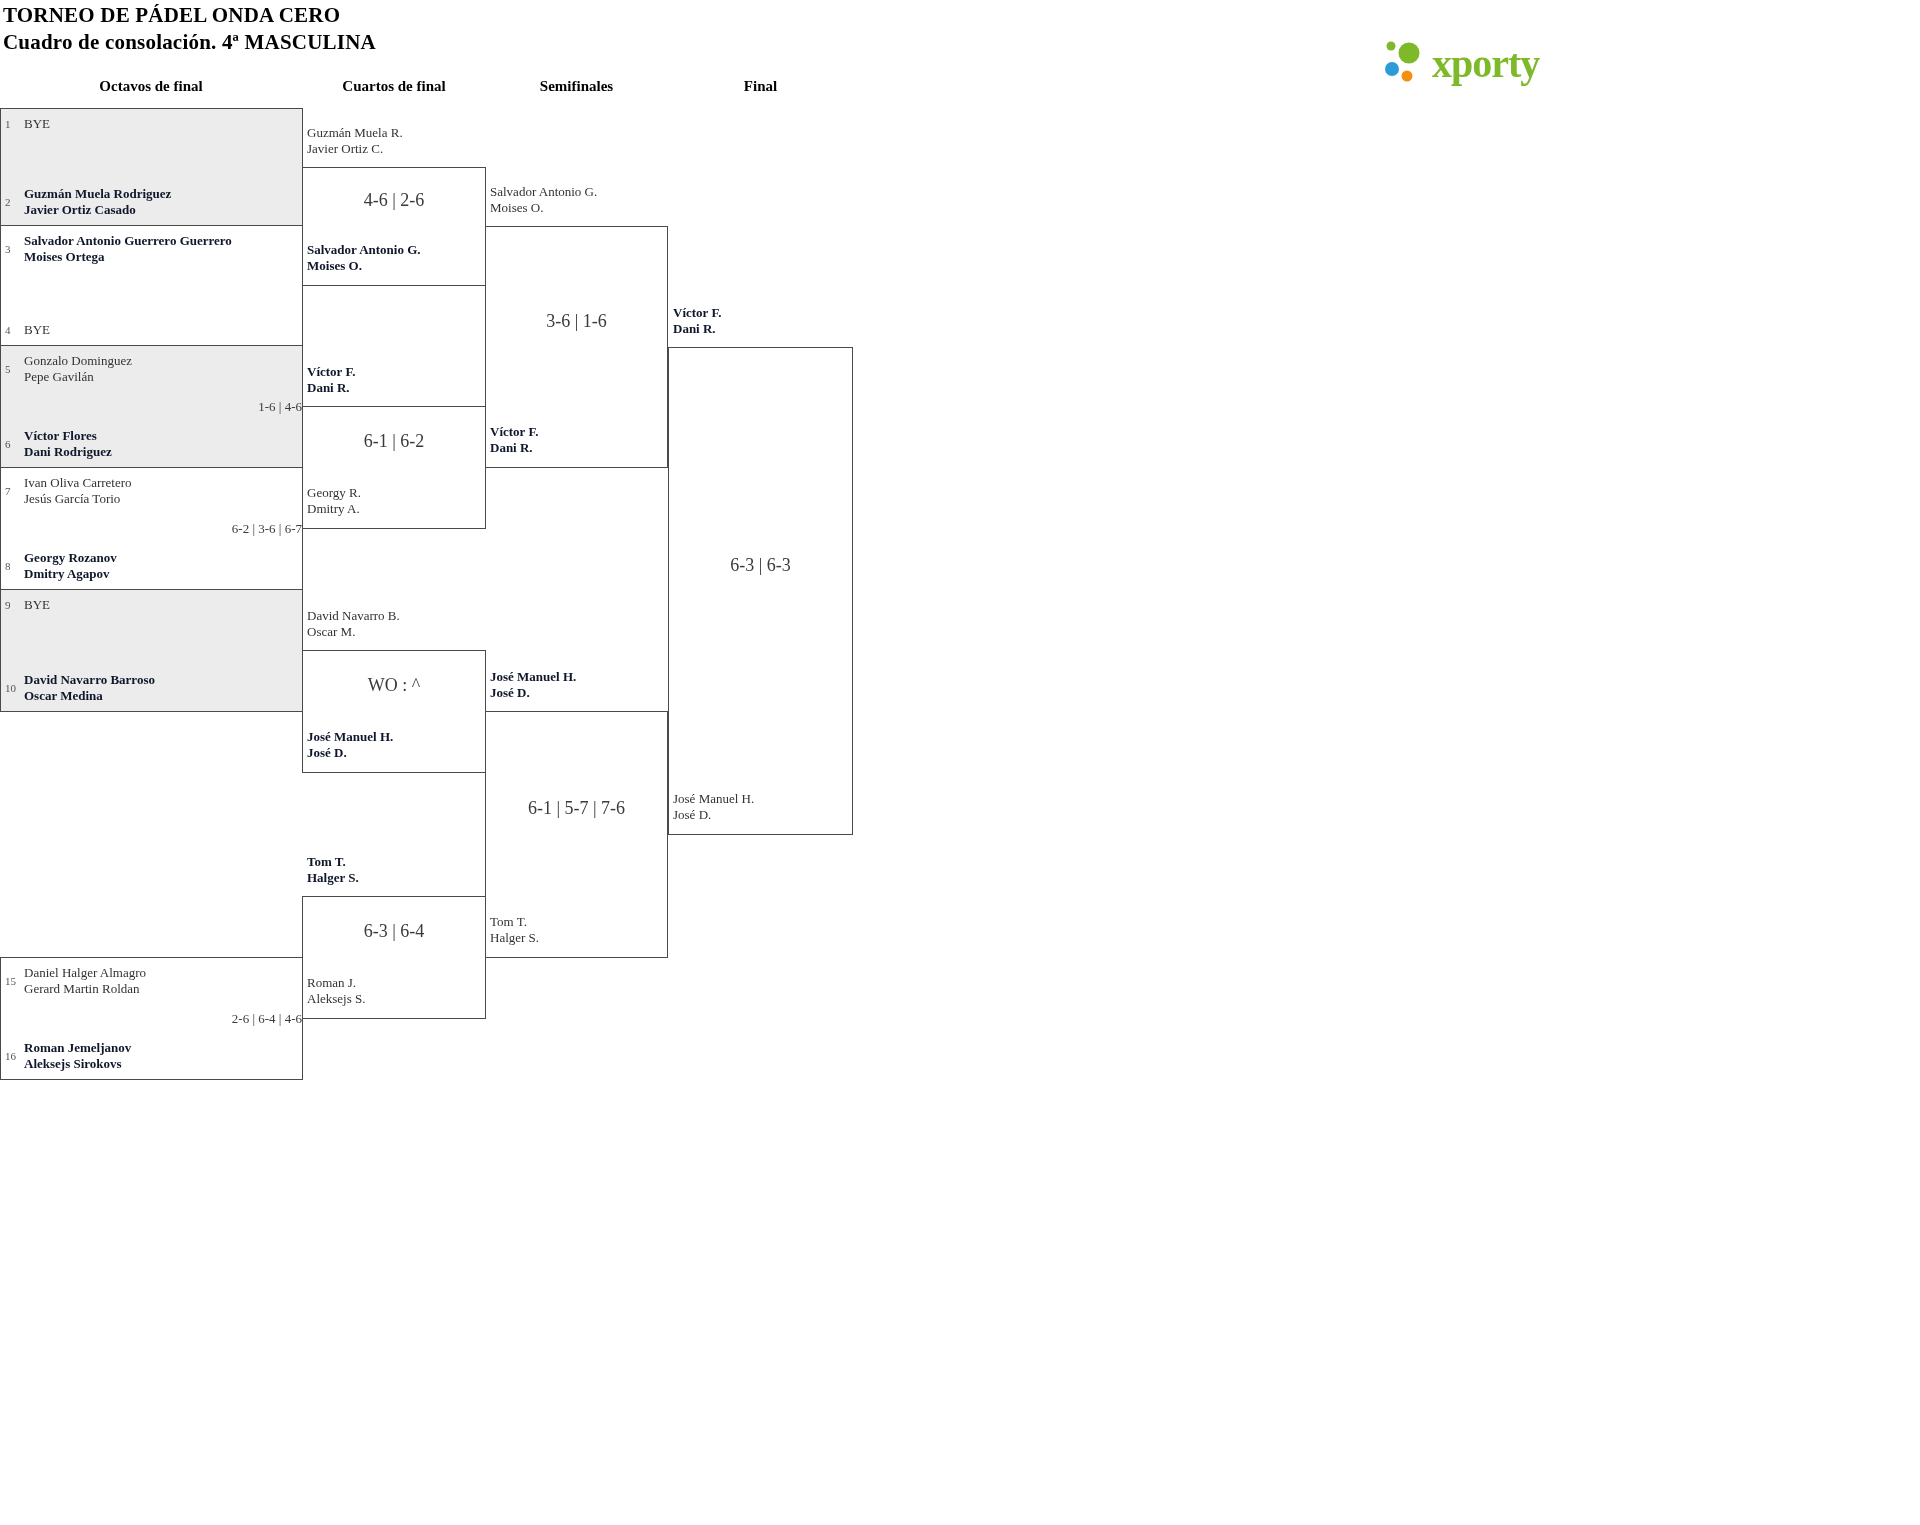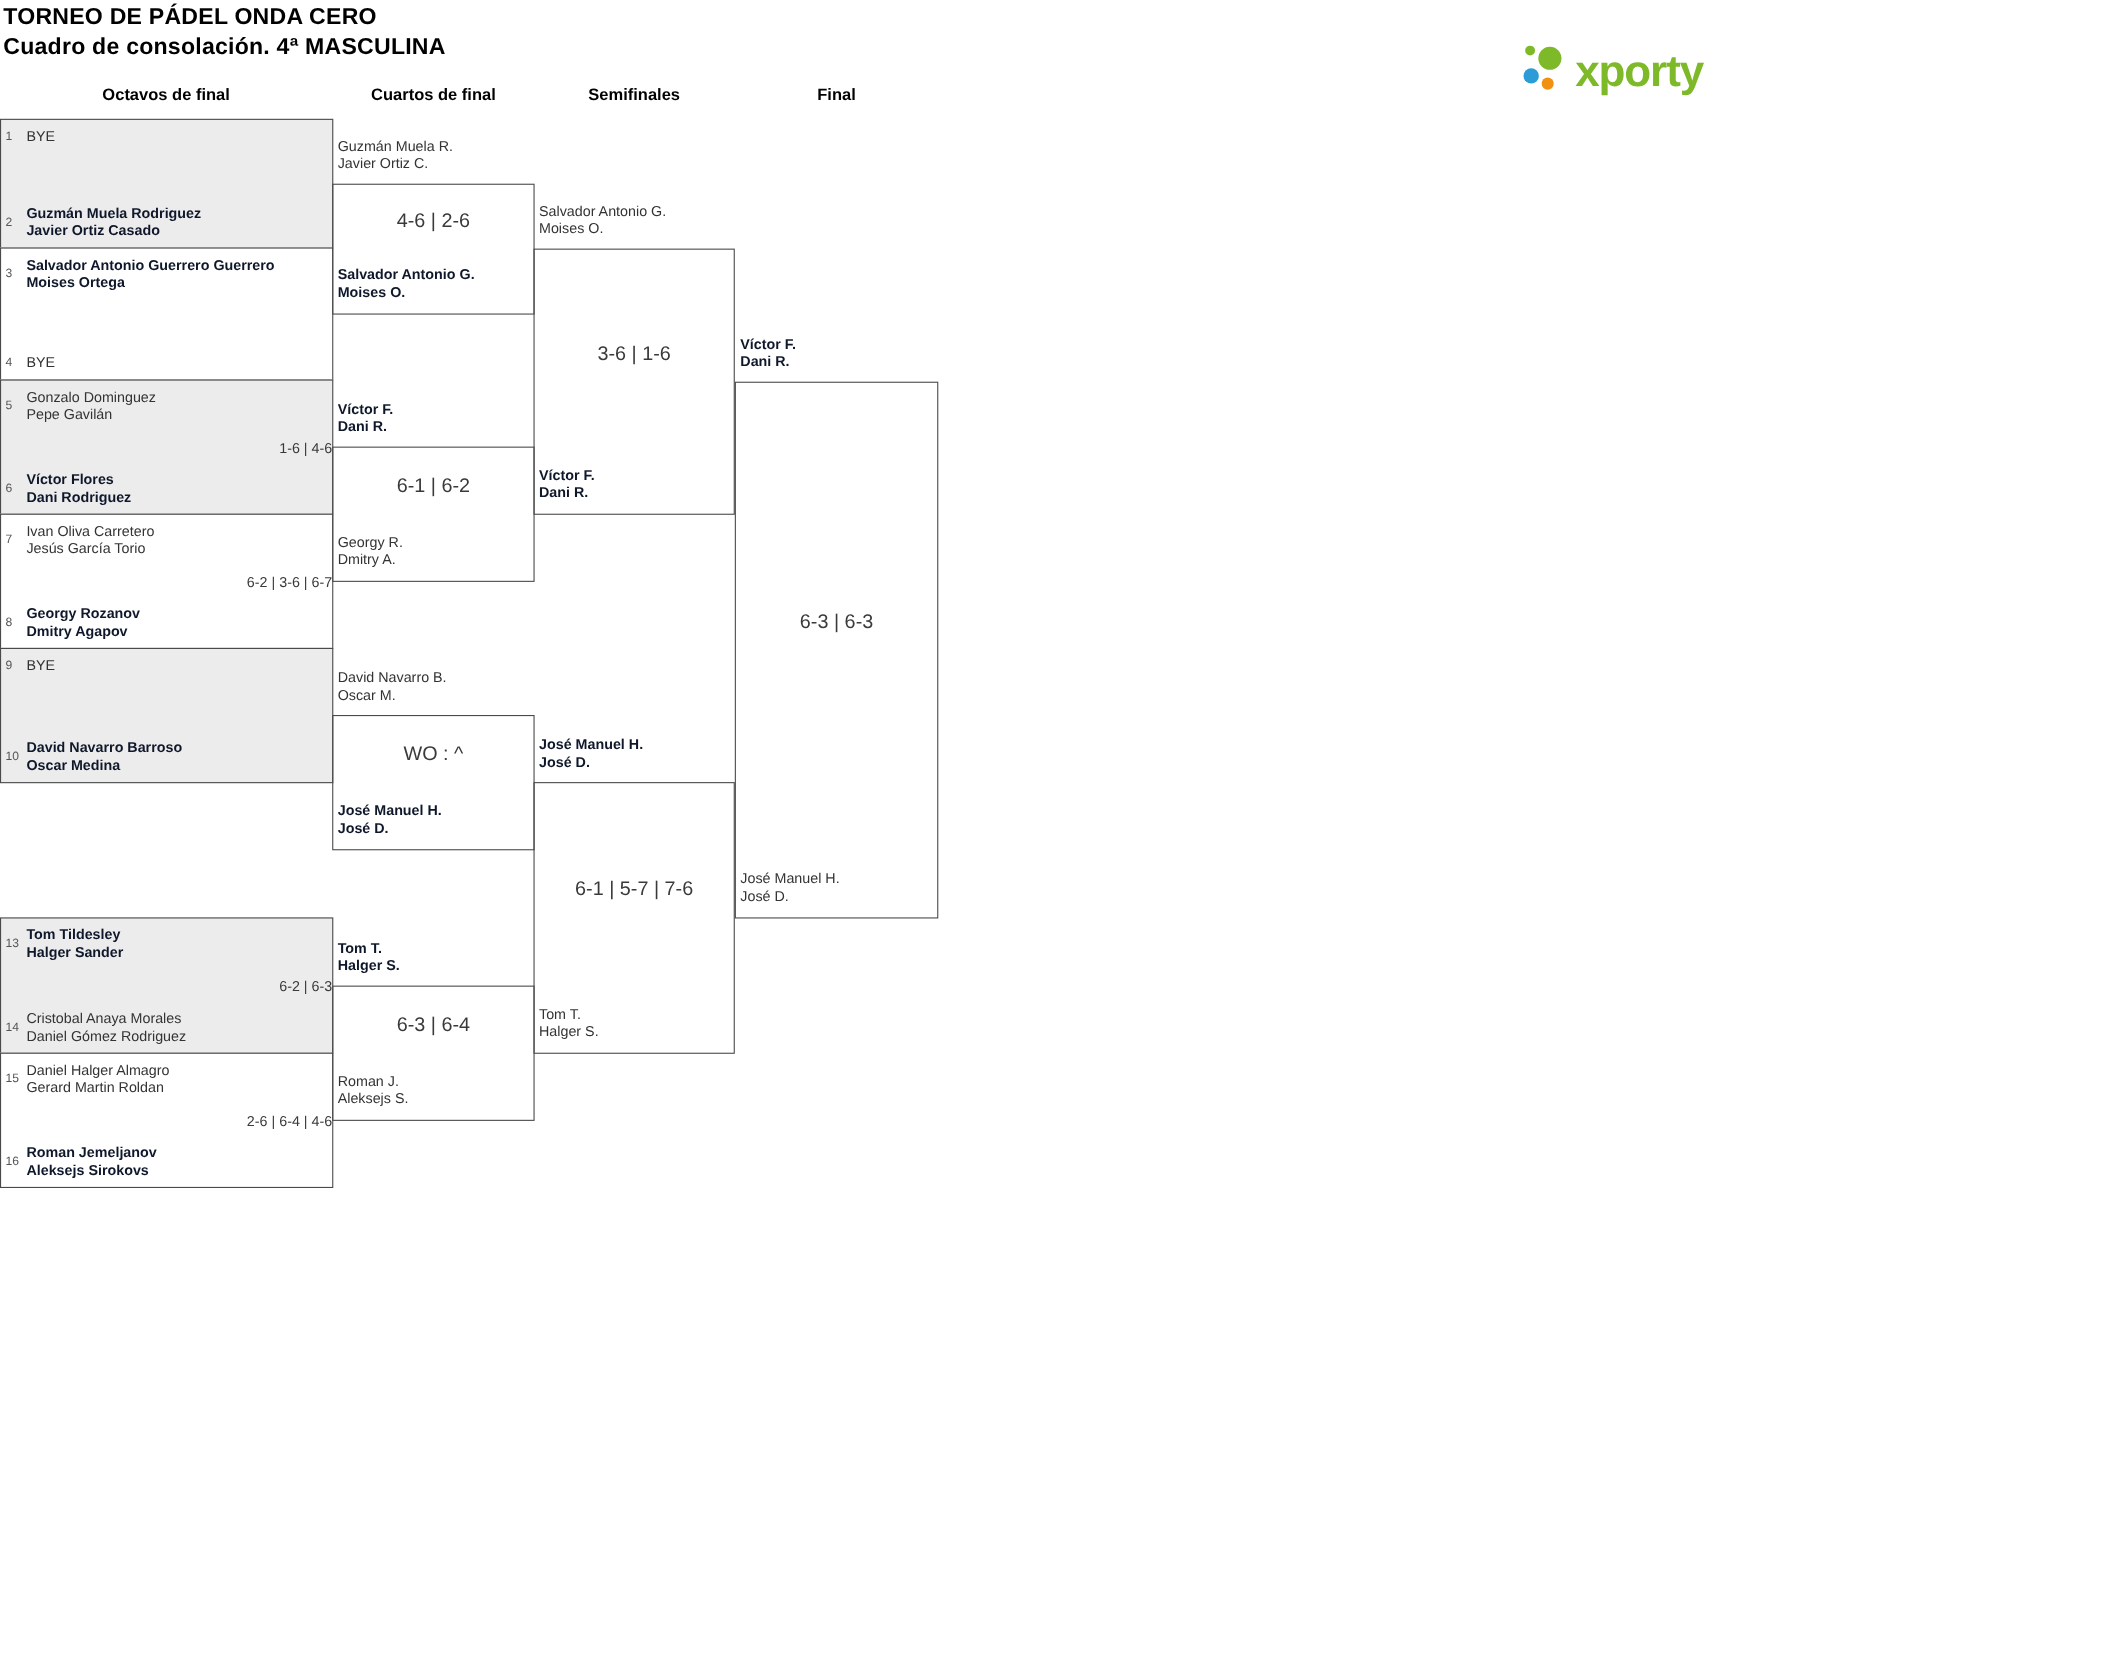--- a/index.html
+++ b/index.html
@@ -1,20 +1,20 @@
 <!DOCTYPE html>
 <html><head>
 <meta charset="utf-8">
 <style>
   * { box-sizing: border-box; }
   html, body { margin: 0; padding: 0; background: #fff; }
   .canvas {
     position: relative; width: 1920px; height: 1300px;
     background: #fff; overflow: hidden;
-    font-family: Liberation Sans, sans-serif; color: #333;
+    font-family: Liberation Serif, serif; color: #333;
   }
   .page-title { position: absolute; left: 3px; top: 2px; font-size: 21px; line-height: 27px; font-weight: 700; color: #000; letter-spacing: 0.2px; }
   .logo { position: absolute; left: 1381px; top: 3px; display: flex; align-items: center; gap: 5px; margin-top: 35px; }
   .logo-text { font-size: 40px; font-weight: 700; color: #7db928; letter-spacing: -1px; line-height: 48px; }
   .round-header { position: absolute; top: 78px; height: 18px; text-align: center; font-size: 15px; font-weight: 600; color: #000; }
   .r16 { position: absolute; left: 0; width: 303px; border: 1px solid #4a4a4a; background: #fff; }
   .r16.shaded { background: #ececec; }
   .teamrow { position: absolute; left: 4px; right: 4px; display: flex; align-items: center; }
   .teamrow.top { top: 7px; }
   .teamrow.bottom { bottom: 7px; }
@@ -137,37 +137,20 @@
     <div class="teamrow bottom">
       <span class="seed">10</span>
       <div class="names bold">
         <div>David Navarro Barroso</div>
         <div>Oscar Medina</div>
       </div>
     </div>
   </div>
 
 
-  <div class="r16 shaded" style="top:834px;height:124px">
-    <div class="teamrow top">
-      <span class="seed">13</span>
-      <div class="names bold">
-        <div>Tom Tildesley</div>
-        <div>Halger Sander</div>
-      </div>
-    </div>
-    <div class="score">6-2 | 6-3</div>
-    <div class="teamrow bottom">
-      <span class="seed">14</span>
-      <div class="names">
-        <div>Cristobal Anaya Morales</div>
-        <div>Daniel Gómez Rodriguez</div>
-      </div>
-    </div>
-  </div>
 
   <div class="r16" style="top:957px;height:123px">
     <div class="teamrow top">
       <span class="seed">15</span>
       <div class="names">
         <div>Daniel Halger Almagro</div>
         <div>Gerard Martin Roldan</div>
       </div>
     </div>
     <div class="score">2-6 | 6-4 | 4-6</div>

